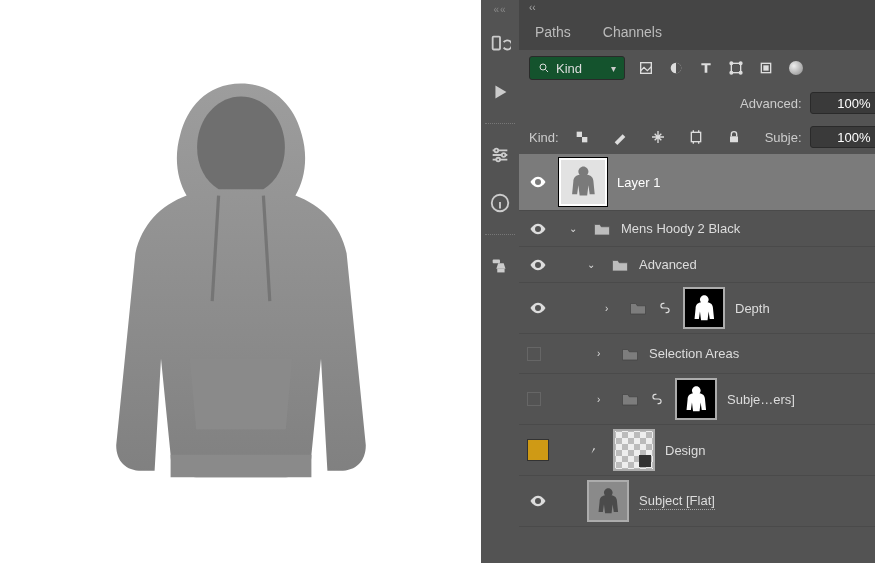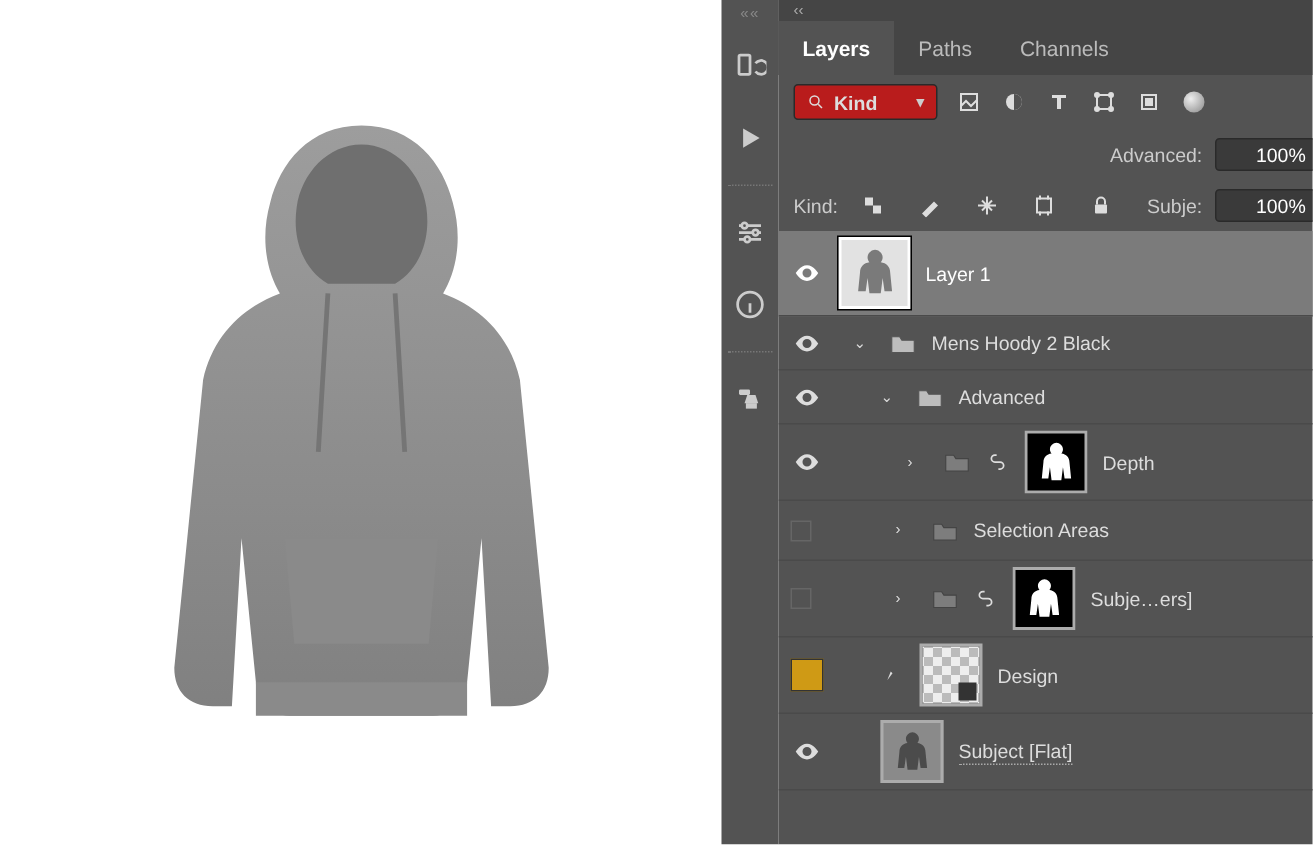--- a/index.html
+++ b/index.html
@@ -13,21 +13,21 @@
   .toolstrip .tbtn svg { width: 22px; height: 22px; }
   .toolstrip .sep { width: 30px; border-top: 1px dotted #777; margin: 2px 0; }
   .panel { flex: 1; background: #535353; color: #ddd; font-size: 13px; display: flex; flex-direction: column; }
   .collapse-bar { height: 14px; background: #454545; display: flex; justify-content: space-between; align-items: center; padding: 0 10px; color: #aaa; font-size: 10px; }
   .tabs { display: flex; align-items: center; height: 36px; background: #454545; padding: 0 6px 0 0; }
   .tab { padding: 0 16px; height: 100%; display: flex; align-items: center; color: #bbb; cursor: pointer; font-size: 14px; }
   .tab.active { background: #535353; color: #fff; font-weight: 600; }
   .tab-opts { margin-left: auto; width: 24px; height: 24px; display:flex; align-items:center; justify-content:center; color:#bbb; cursor:pointer; }
   .row { display: flex; align-items: center; height: 36px; padding: 0 10px; gap: 8px; }
   .row2 { height: 34px; }
-  .filter-sel { background: #b91c1c; border: 1px solid #2a2a2a; color: #ddd; height: 24px; display: flex; align-items: center; padding: 0 8px; gap: 6px; border-radius: 3px; cursor: pointer; min-width: 96px; font-weight: bold; }
+  .filter-sel { background: #14532d; border: 1px solid #2a2a2a; color: #ddd; height: 24px; display: flex; align-items: center; padding: 0 8px; gap: 6px; border-radius: 3px; cursor: pointer; min-width: 96px; }
   .filter-sel .chev { margin-left: auto; font-size: 10px; color: #ccc; }
   .filter-icons { display: flex; gap: 12px; margin-left: 4px; align-items:center; }
   .mini-ico { width: 18px; height: 18px; display:inline-flex; align-items:center; justify-content:center; color:#ddd; cursor:pointer; }
   .mini-ico svg { width: 16px; height: 16px; }
   .dot { width:14px; height:14px; border-radius:50%; background: radial-gradient(circle at 35% 35%, #eee, #888); }
   .blend-sel { width: 160px; }
   .blend-sel select { width: 100%; background:#3a3a3a; color:#ddd; border:1px solid #2a2a2a; height:24px; padding:0 6px; border-radius:3px; }
   .opacity-lab { color:#ccc; font-size:13px; margin-left:auto; }
   .pct-box { background:#3a3a3a; border:1px solid #2a2a2a; color:#fff; width:68px; height:22px; display:flex; align-items:center; justify-content:flex-end; padding:0 6px; border-radius:3px; }
   .pct-chev { width:18px; height:22px; background:#3a3a3a; border:1px solid #2a2a2a; border-left:none; display:flex; align-items:center; justify-content:center; font-size:9px; color:#ccc; border-radius:0 3px 3px 0; cursor:pointer; }
@@ -117,23 +117,20 @@
         </svg>
     </div>
   </div>
 
   <div class="panel">
     <div class="collapse-bar">
         <span>‹‹</span>
         <span>››</span>
       </div>
     <div class="tabs">
-      <div class="tab active">
-          <span>Layers</span>
-        </div>
       <div class="tab">
           <span>Paths</span>
         </div>
       <div class="tab">
           <span>Channels</span>
         </div>
       <div class="tab-opts">
         <svg viewBox="0 0 24 24" width="16" height="16" stroke="currentColor" stroke-width="2">
             <path d="M5 8h14M5 12h14M5 16h14"></path>
           </svg>

